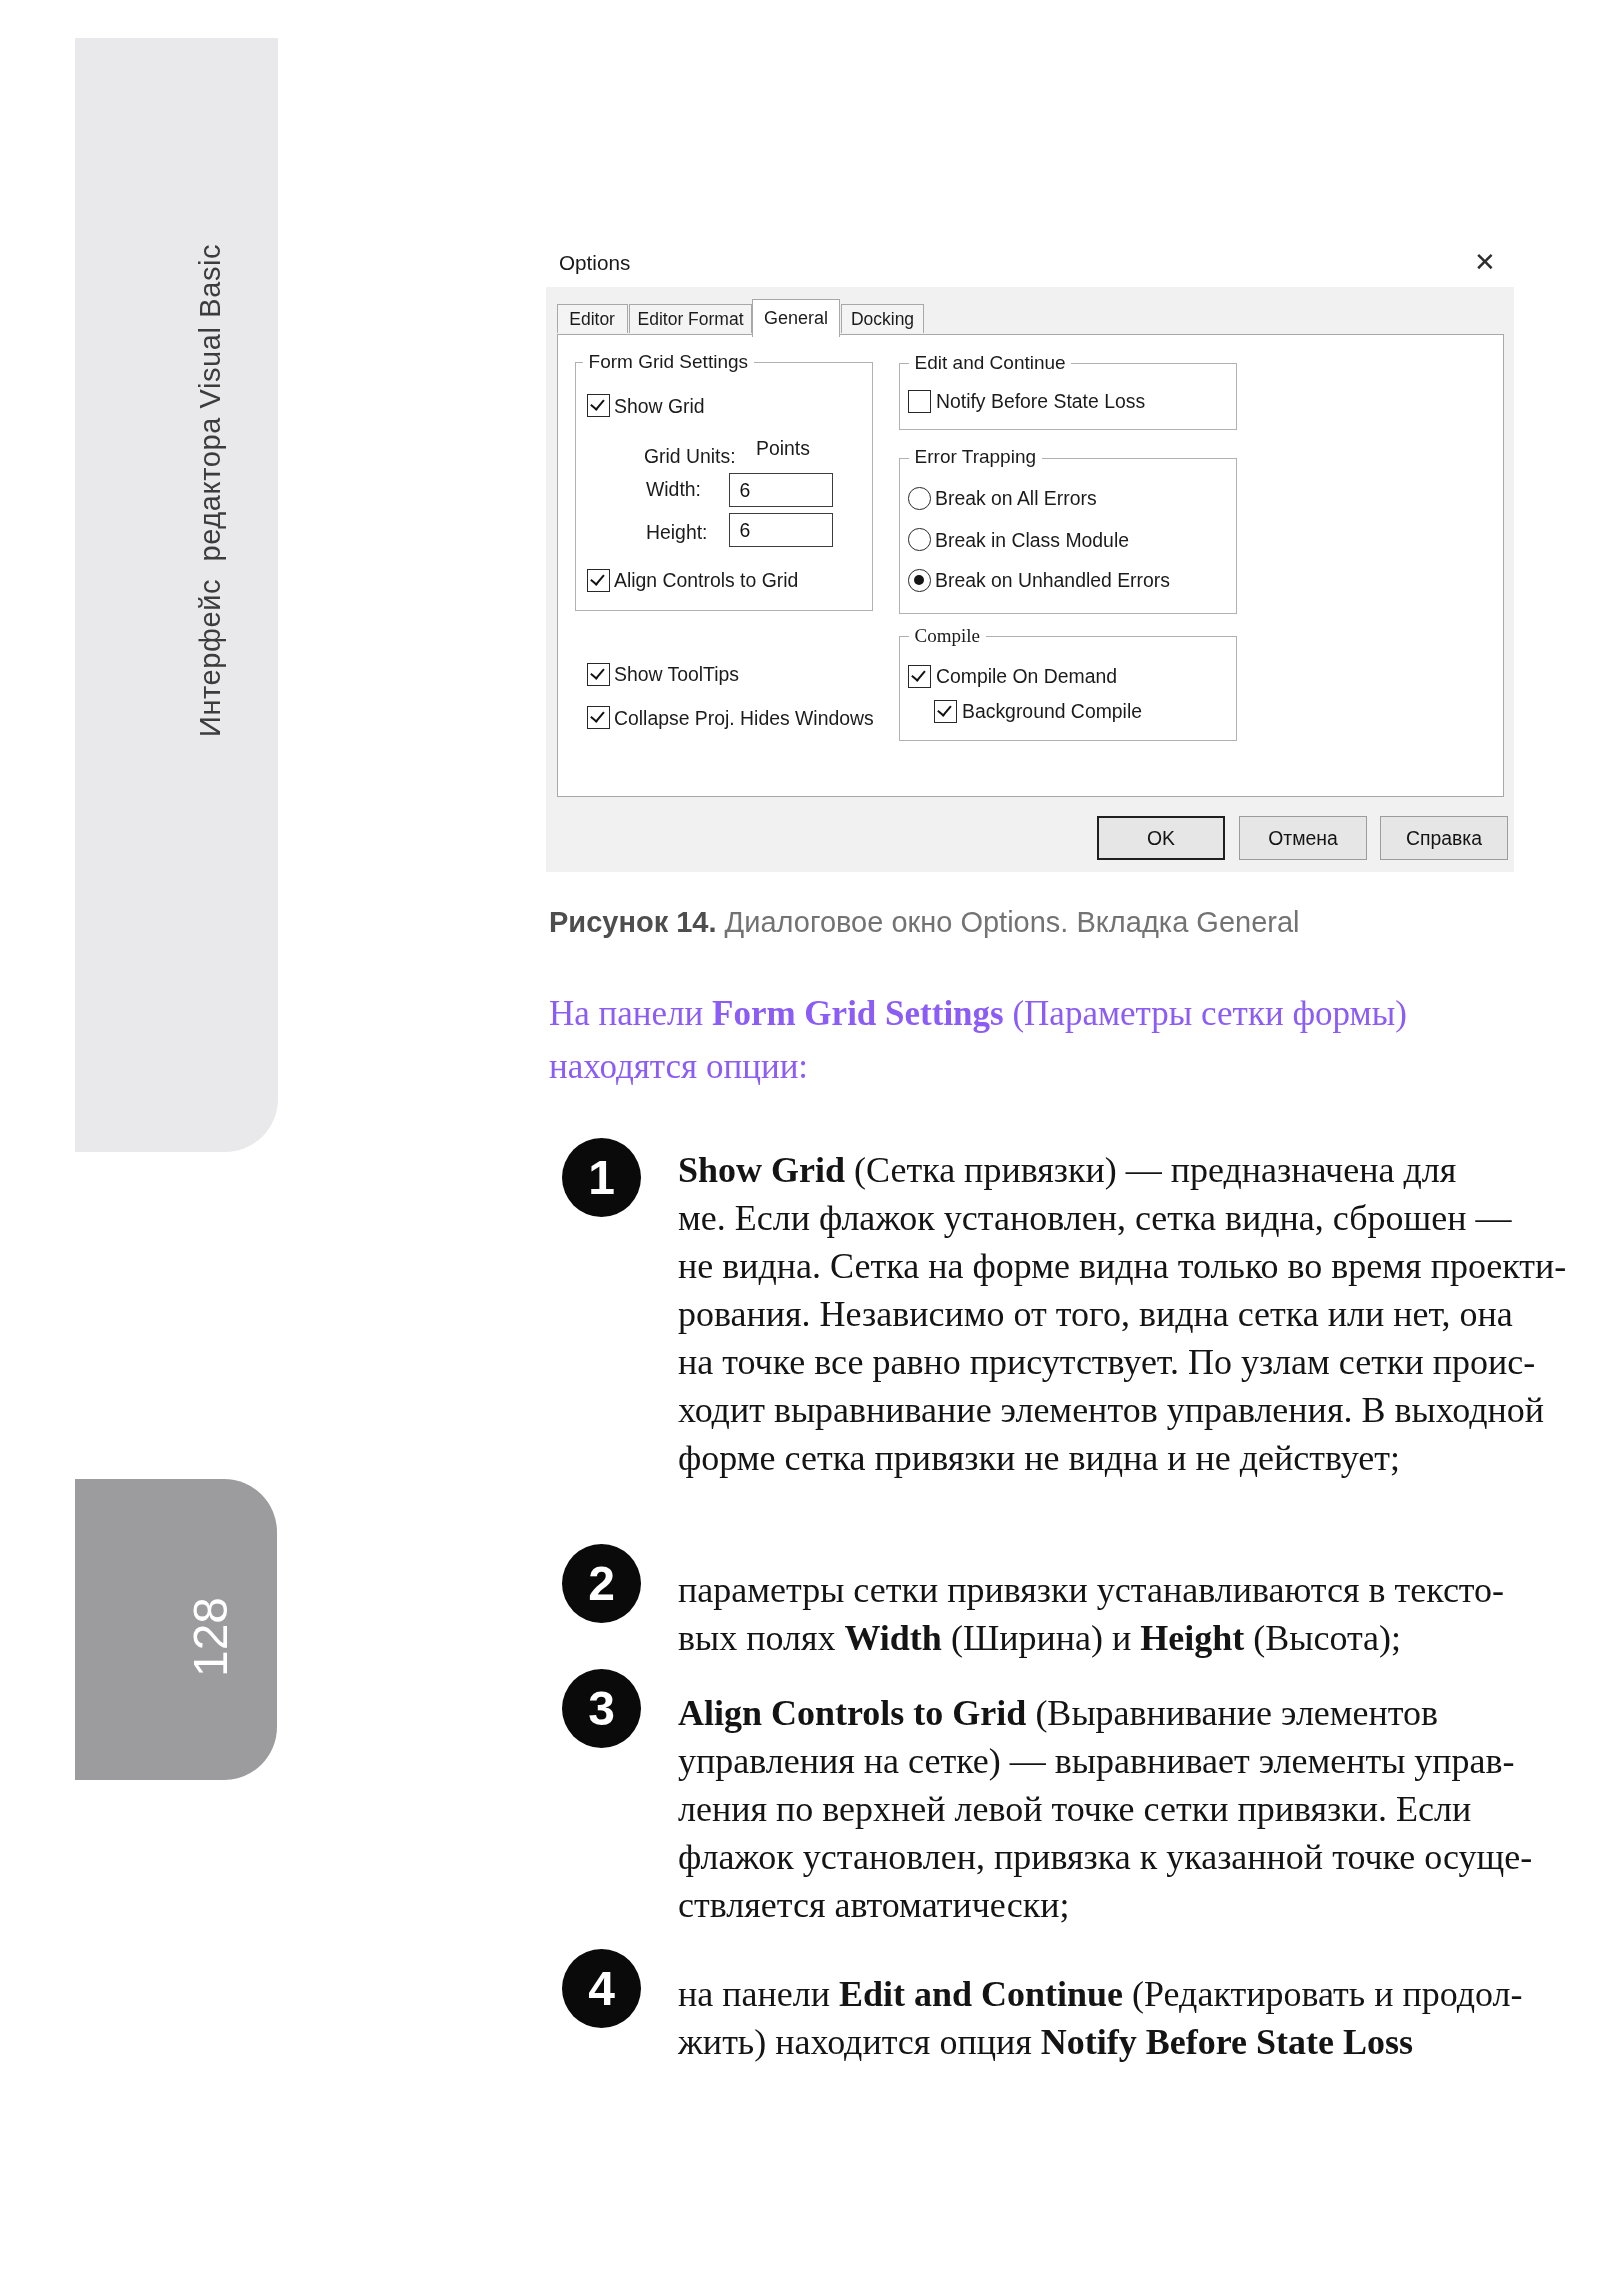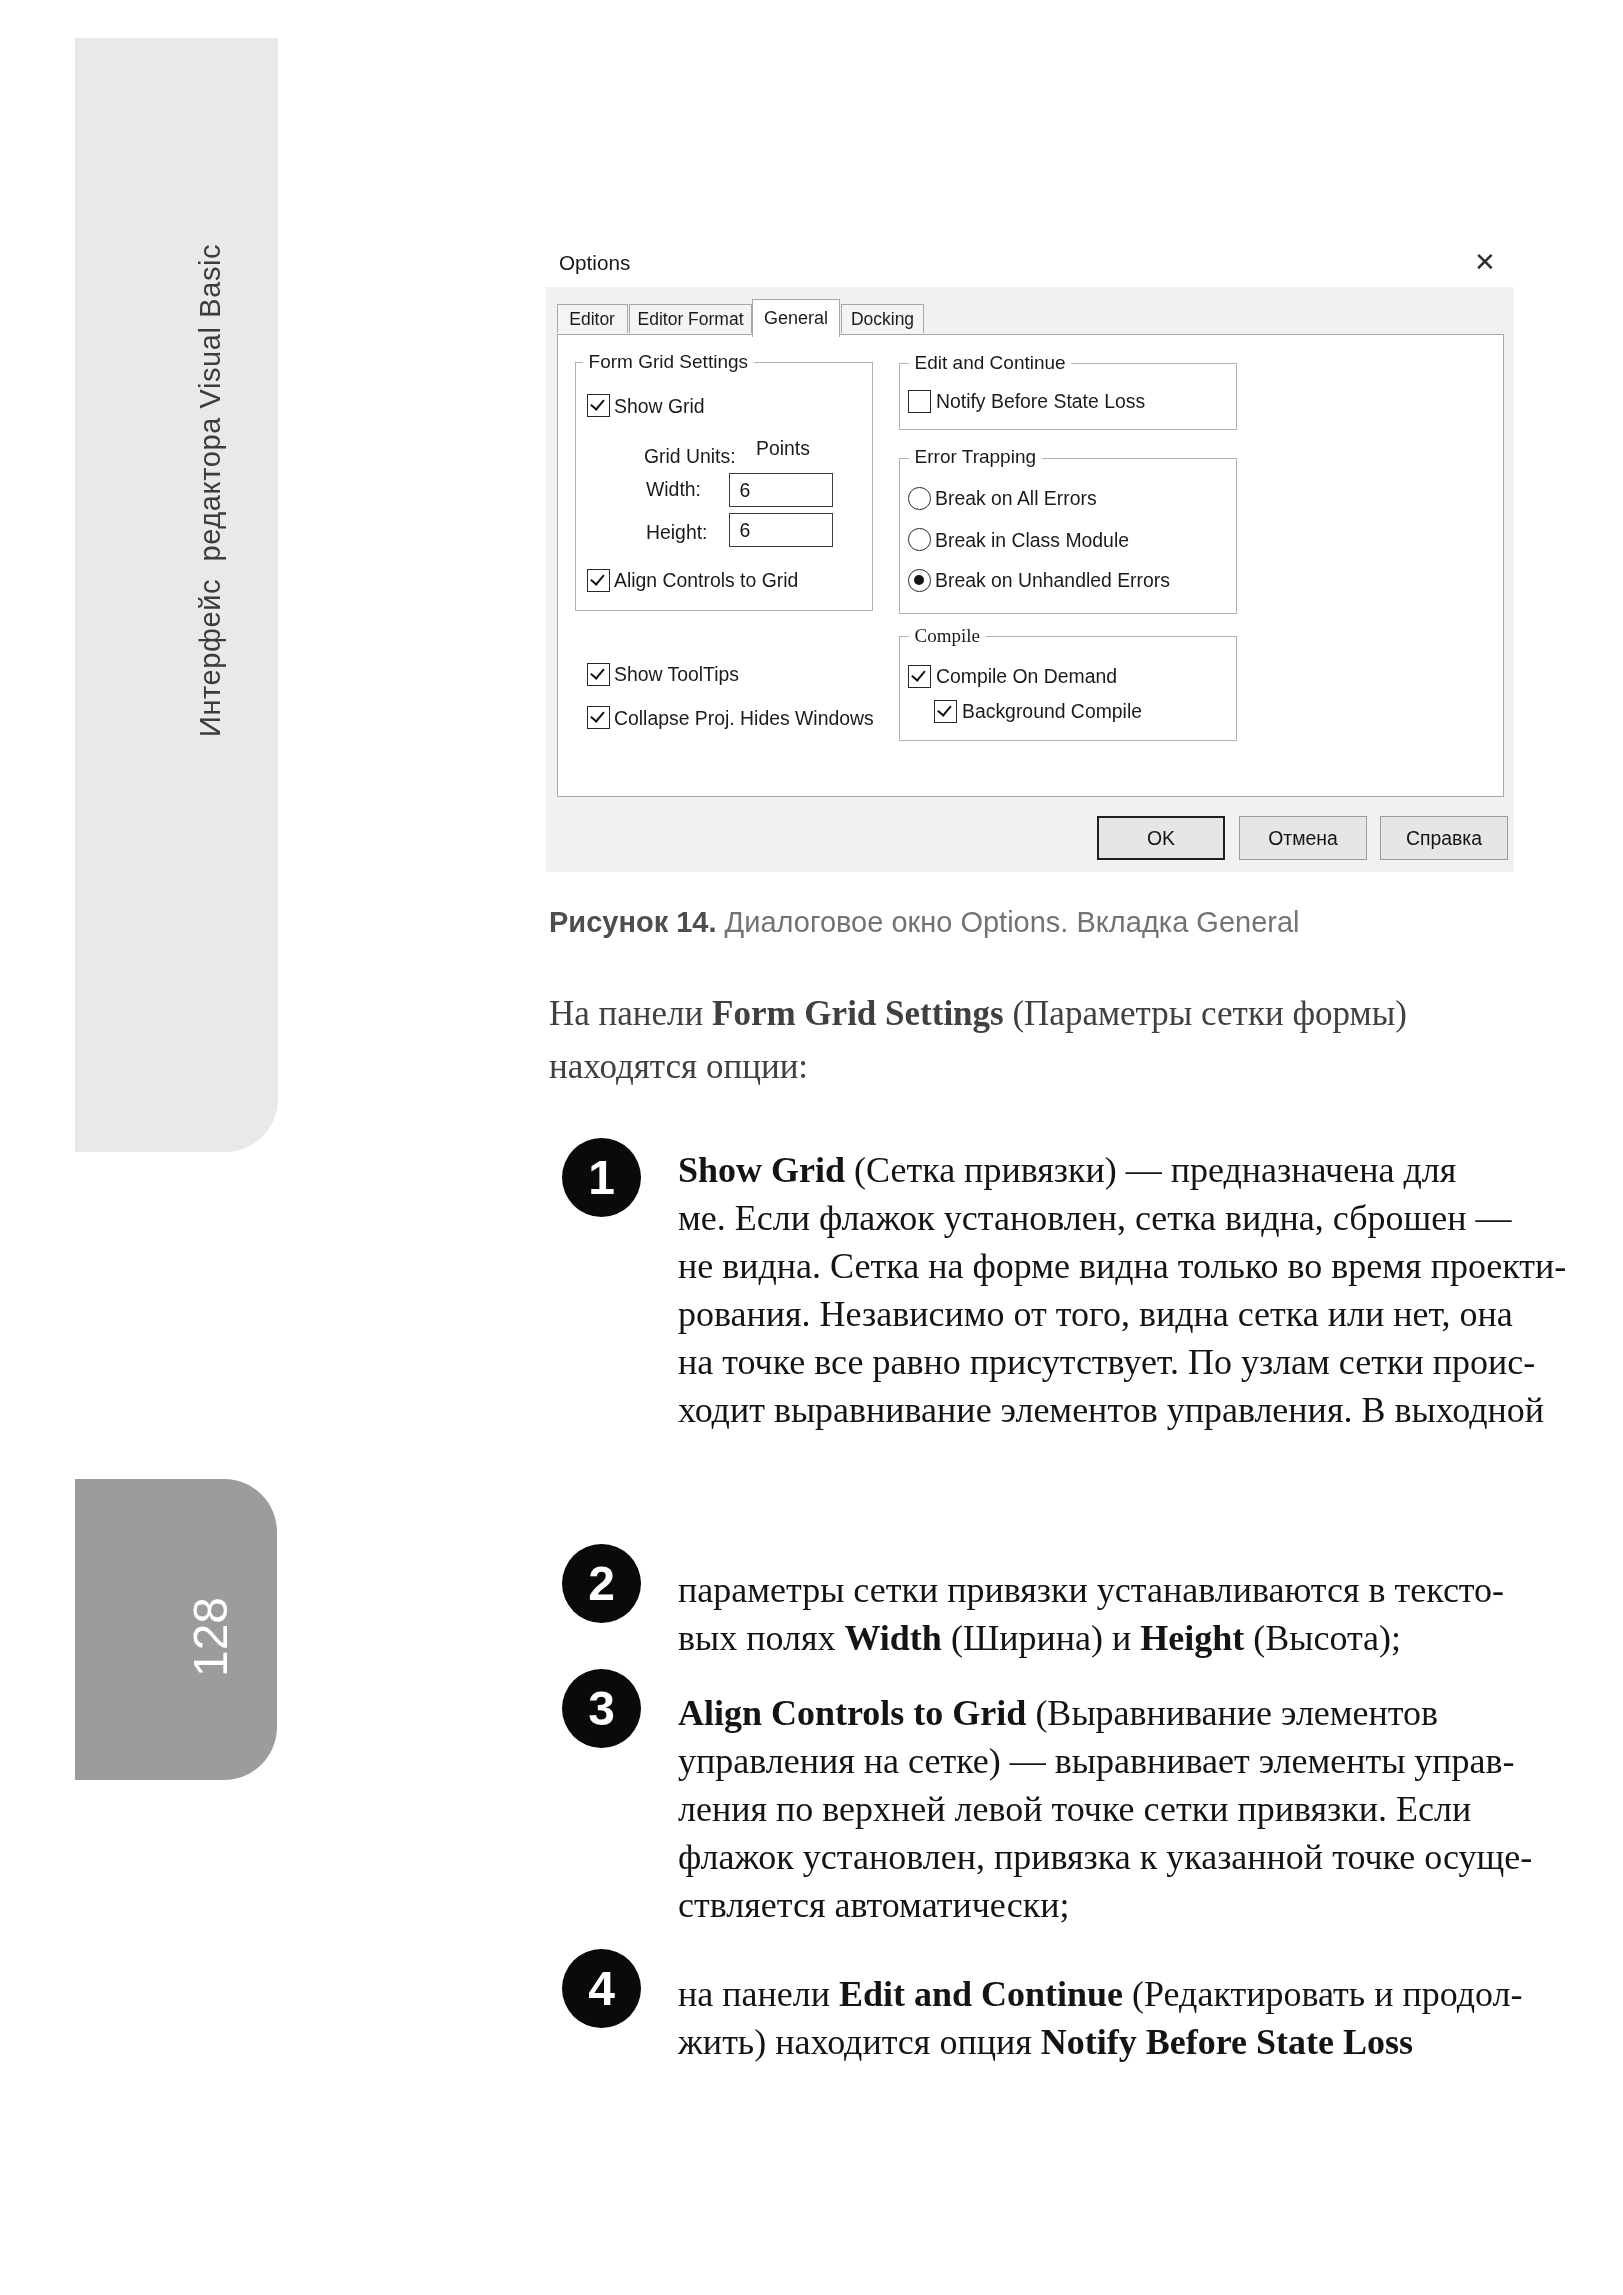--- a/index.html
+++ b/index.html
@@ -72,21 +72,21 @@
   .btn{top:570px;width:128px;height:44px;background:#e6e6e6;border:1.3px solid #9c9c9c;
        box-sizing:border-box;display:flex;align-items:center;justify-content:center;
        font-size:19.4px;color:#141414;z-index:3;}
   .btn-ok{left:551px;border:2.5px solid #1f1f1f;} .btn-cancel{left:693px;} .btn-help{left:834px;}
 
   
   .caption{left:549px;top:906px;font-size:29px;white-space:pre;}
   .caption .cap-b{font-weight:bold;color:#4e4e4e;}
   .caption .cap-g{color:#737373;margin-top:33px;}
   .intro{left:549px;top:987px;font-family:"Liberation Serif",serif;font-size:35px;
-         line-height:53px;color:#404040;}
+         line-height:53px;color:#8b5cf6;}
   .tline{white-space:pre;}
   .list{left:0;top:0;width:1623px;height:2295px;}
   .list-item .bullet{position:absolute;left:562px;width:79px;height:79px;border-radius:50%;
       background:#0a0a0a;color:#fff;font-weight:bold;font-size:48px;display:flex;
       align-items:center;justify-content:center;font-family:"Liberation Sans",sans-serif;}
   .list-item .item-text{position:absolute;left:678px;width:846px;
       font-family:"Liberation Serif",serif;font-size:36px;line-height:48px;color:#141414;}
   .list-item:nth-child(1) .bullet{top:1138px;} .list-item:nth-child(1) .item-text{top:1146px;}
   .list-item:nth-child(2) .bullet{top:1544px;} .list-item:nth-child(2) .item-text{top:1566px;}
   .list-item:nth-child(3) .bullet{top:1669px;} .list-item:nth-child(3) .item-text{top:1689px;}
@@ -165,20 +165,21 @@
 <div class="abs list">
     <div class="list-item">
       <span class="bullet">1</span>
       <div class="item-text">
         <div class="tline"><b>Show Grid</b><span> (Сетка привязки) — предназначена для</span></div>
         <div class="tline"><span>ме. Если флажок установлен, сетка видна, сброшен —</span></div>
         <div class="tline"><span>не видна. Сетка на форме видна только во время проекти-</span></div>
         <div class="tline"><span>рования. Независимо от того, видна сетка или нет, она</span></div>
         <div class="tline"><span>на точке все равно присутствует. По узлам сетки проис-</span></div>
         <div class="tline"><span>ходит выравнивание элементов управления. В выходной</span></div>
+        <div class="tline"><span>форме сетка привязки не видна и не действует;</span></div>
       </div>
     </div>
     <div class="list-item">
       <span class="bullet">2</span>
       <div class="item-text">
         <div class="tline"><span>параметры сетки привязки устанавливаются в тексто-</span></div>
         <div class="tline"><span>вых полях </span><b>Width</b><span> (Ширина) и </span><b>Height</b><span> (Высота);</span></div>
       </div>
     </div>
     <div class="list-item">

